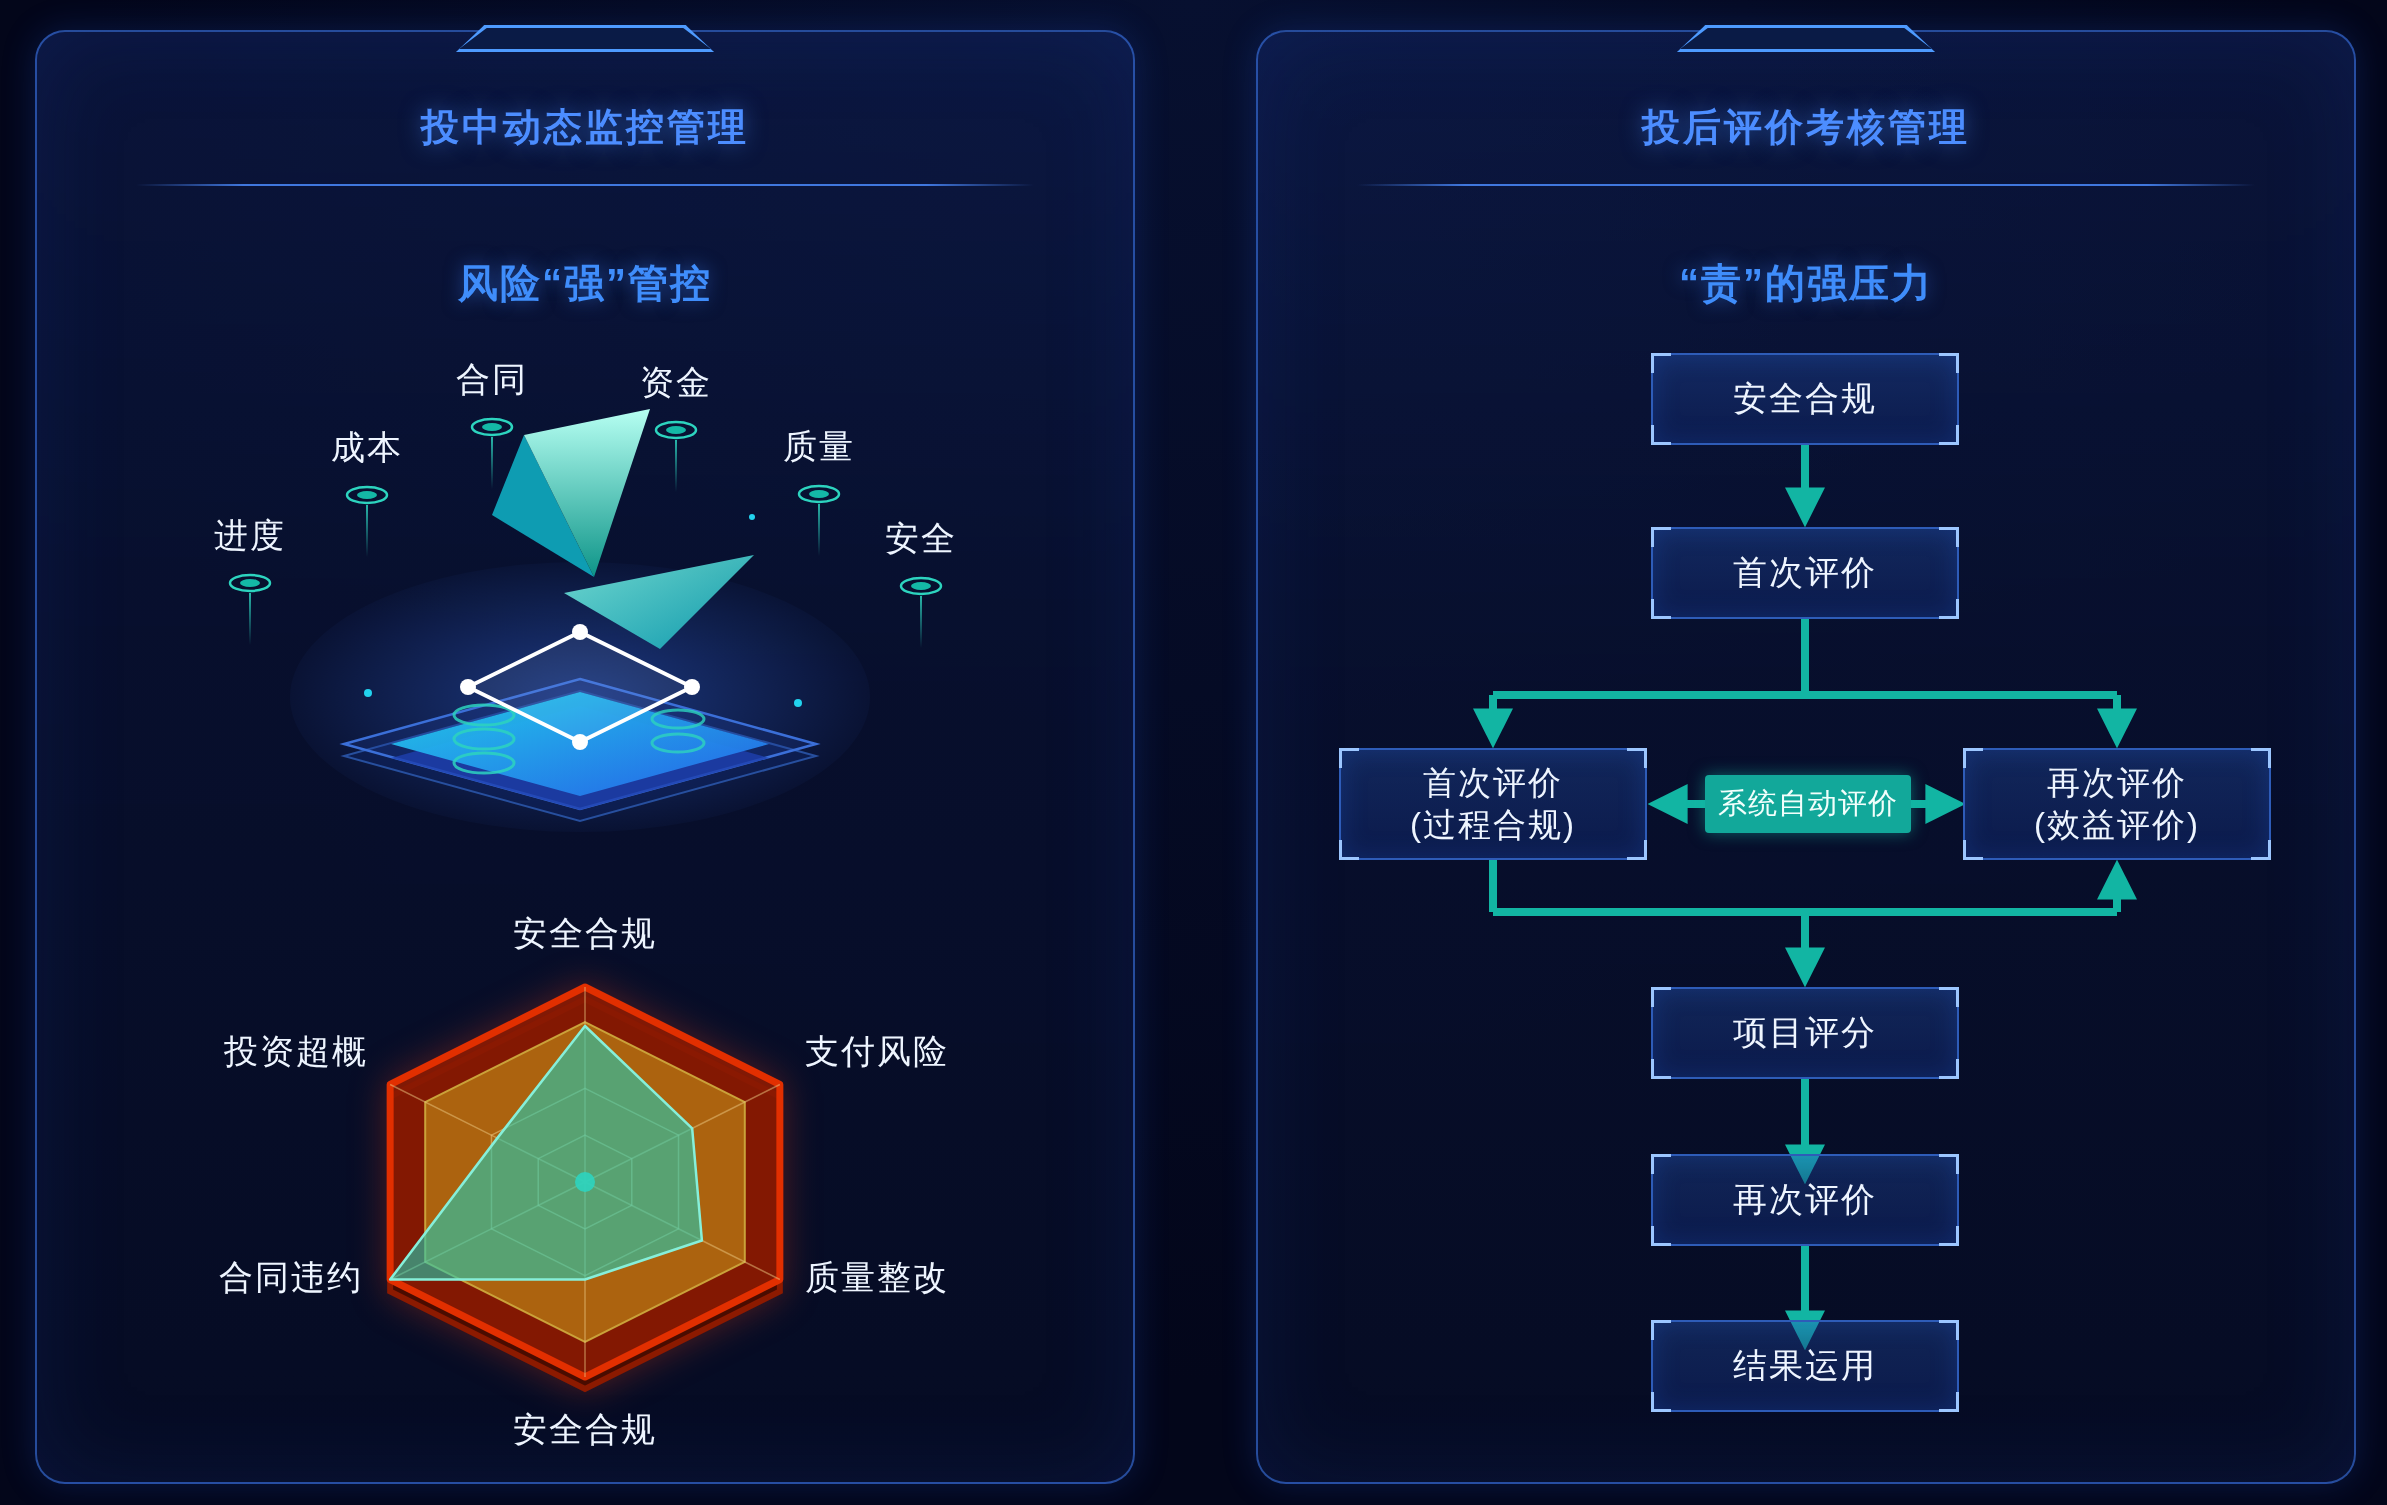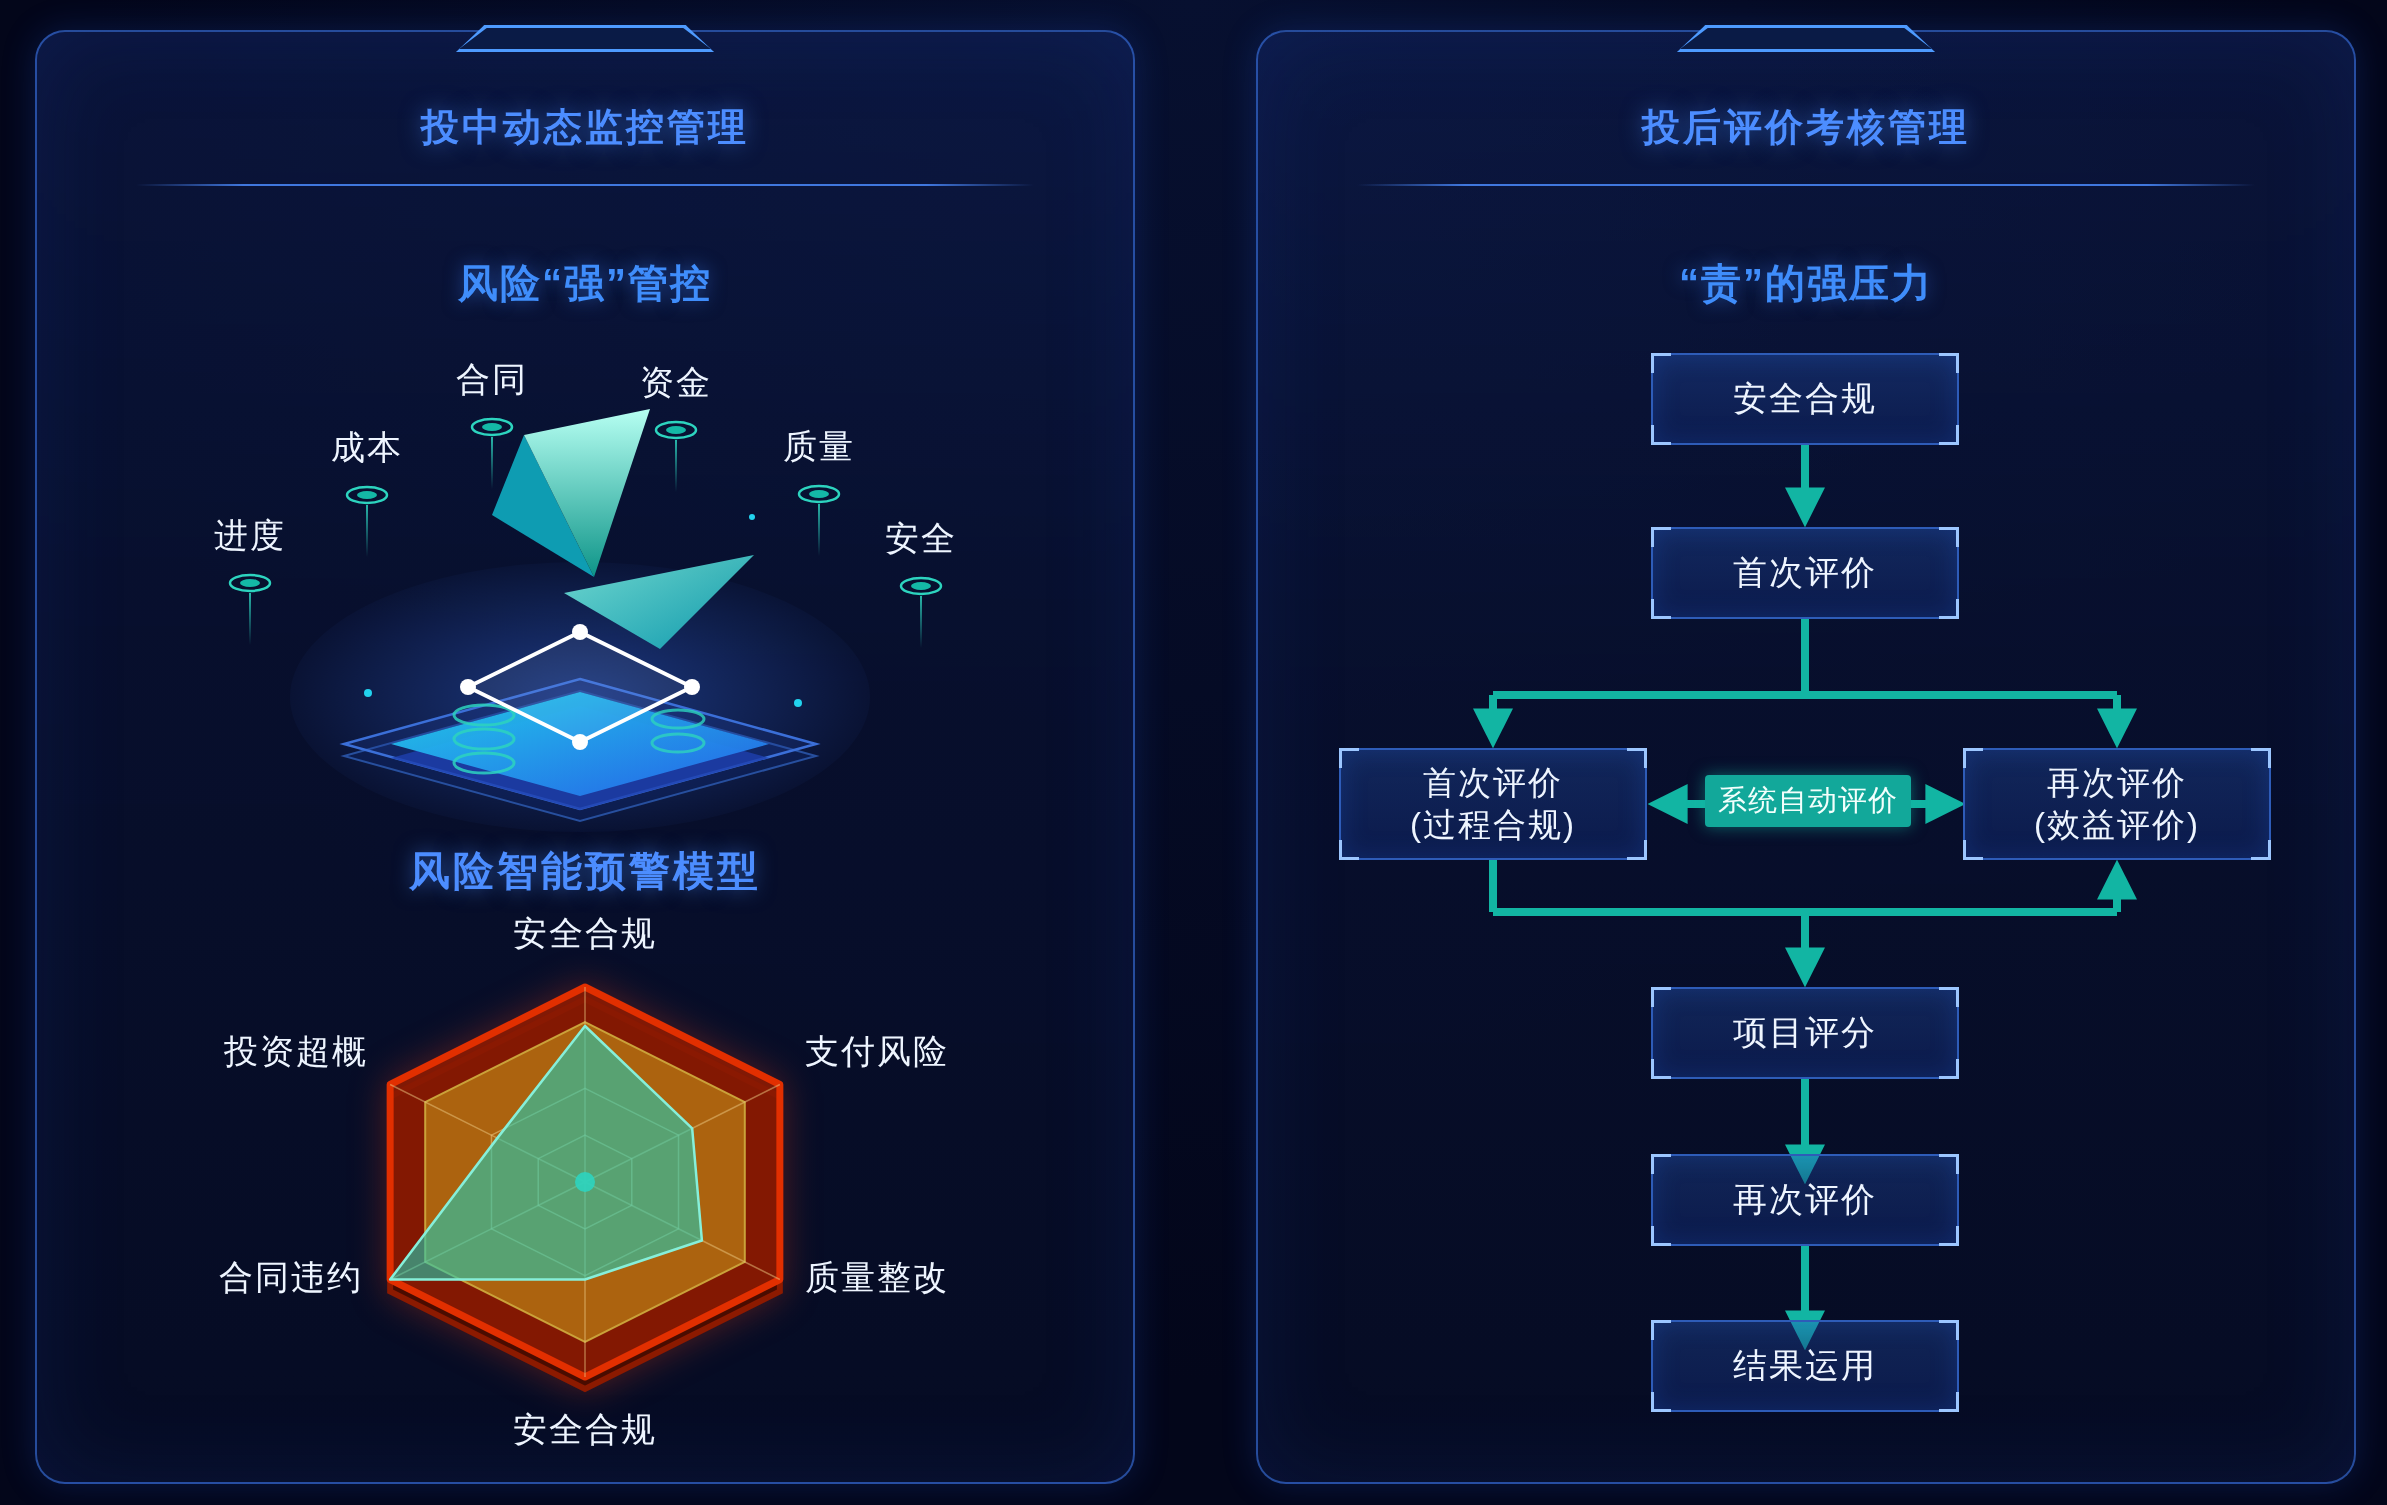--- a/index.html
+++ b/index.html
@@ -78,21 +78,21 @@
         border-bottom:3px solid #9cc6ff;border-right:3px solid #9cc6ff}
   .one-line{width:308px;height:92px;left:393px}
   .b-plan{top:321px}
   .b-self{top:495px}
   .b-project{top:955px}
   .b-enterprise{top:1122px}
   .b-result{top:1288px}
   .two-line{width:308px;height:112px;top:716px;font-size:33px;line-height:1.28}
   .b-first{left:81px}
   .b-second{left:705px}
-  .tealbox{position:absolute;z-index:2;left:447px;top:743px;width:206px;height:52px;
+  .tealbox{position:absolute;z-index:2;left:447px;top:743px;width:206px;height:58px;
         display:flex;align-items:center;justify-content:center;
         background:#12a89a;color:#f2fffc;font-size:29px;letter-spacing:1px;border-radius:4px;
         box-shadow:0 0 16px rgba(18,181,163,.5)}
 </style>
 </head>
 <body>
 
 <div class="stage">
 
   <section class="panel panel-left">
@@ -199,21 +199,20 @@
     </div>
     <div class="risk-label lg5">
       <span class="rl-text">安全</span>
       <svg class="ring" width="44" height="20" viewBox="0 0 44 20">
           <ellipse cx="22" cy="10" rx="20" ry="8" fill="none" stroke="#2dd4bf" stroke-width="2.5"></ellipse>
           <ellipse cx="22" cy="10" rx="10" ry="4" fill="#14b8a6"></ellipse>
         </svg>
       <i class="stem"></i>
     </div>
 
-    <h3 class="model-title">风险智能预警模型</h3>
 
     <svg class="radar" width="560" height="480" viewBox="0 0 560 480">
       <polygon transform="translate(0,12)" fill="#4a0c00" stroke="#8c1a00" stroke-width="6" points="280,35 474.8557158514987,132.5 474.8557158514987,327.5 280,425 85.1442841485013,327.5 85.1442841485013,132.5"></polygon>
       <polygon fill="#8a1a02" fill-opacity=".9" stroke="#e22f00" stroke-width="7" stroke-linejoin="round" points="280,35 474.8557158514987,132.5 474.8557158514987,327.5 280,425 85.1442841485013,327.5 85.1442841485013,132.5"></polygon>
       <polygon fill="#b06a10" fill-opacity=".92" stroke="#caa23a" stroke-width="2" points="280,70.10000000000002 439.7816869982289,150.05 439.7816869982289,309.95 280,389.9 120.21831300177107,309.95 120.21831300177107,150.05"></polygon>
       <polygon fill="none" stroke="rgba(235,200,130,.55)" stroke-width="1.5" points="280,136.4 373.5307436087194,183.20000000000002 373.5307436087194,276.8 280,323.6 186.46925639128062,276.8 186.46925639128062,183.20000000000002"></polygon>
       <polygon fill="none" stroke="rgba(235,200,130,.55)" stroke-width="1.5" points="280,183.2 326.7653718043597,206.6 326.7653718043597,253.4 280,276.8 233.2346281956403,253.4 233.2346281956403,206.6"></polygon>
       <path fill="none" stroke="rgba(235,200,130,.5)" stroke-width="1.5" d="M280,230L280,35M280,230L474.8557158514987,132.5M280,230L474.8557158514987,327.5M280,230L280,425M280,230L85.1442841485013,327.5M280,230L85.1442841485013,132.5"></path>
       <polygon fill="rgba(32,205,180,.6)" stroke="#86efd9" stroke-width="2.5" stroke-linejoin="round" points="280,74 387.1706437183243,176.375 396.9134295108992,288.5 280,327.5 85.1442841485013,327.5 192.3149278668256,186.125"></polygon>
       <circle cx="280" cy="230" r="10" fill="#2dd4bf" opacity=".9"></circle>

